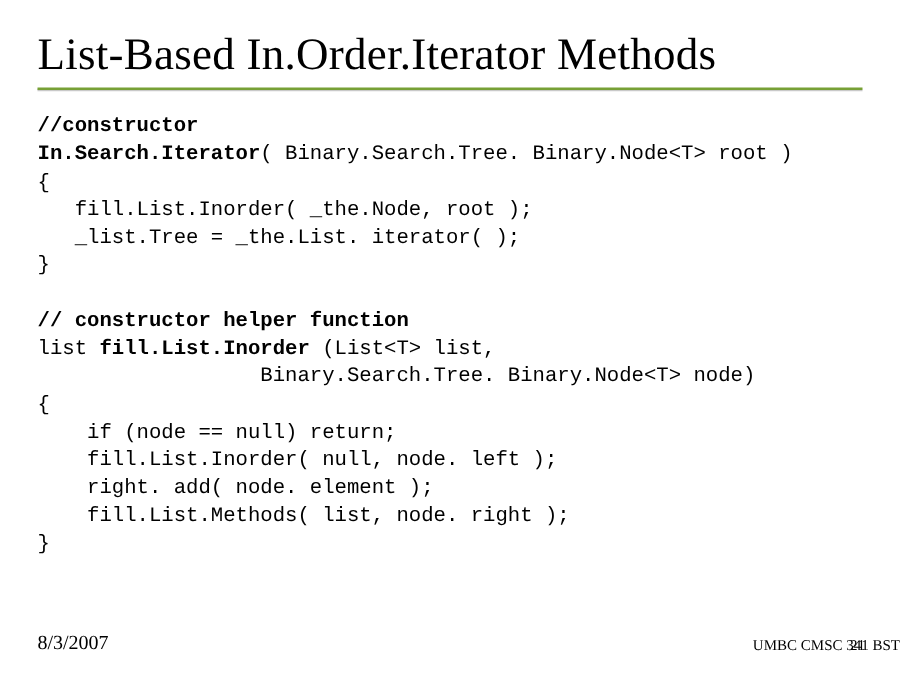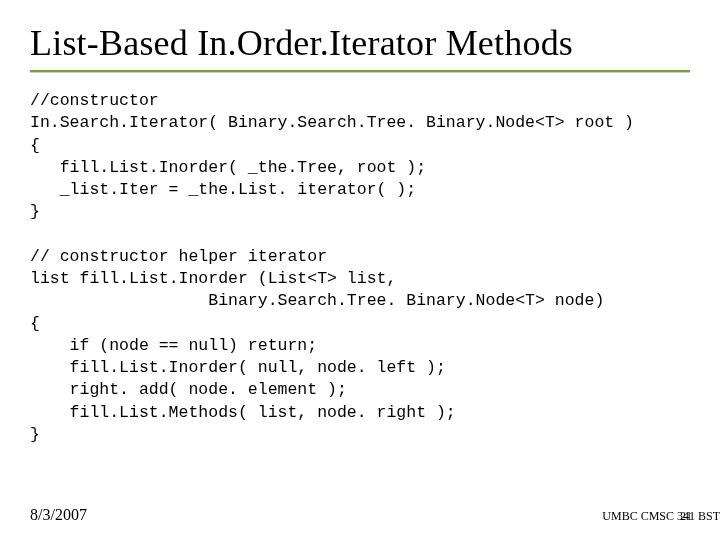--- a/index.html
+++ b/index.html
@@ -39,21 +39,21 @@
   .body {
     position: absolute;
     left: 30px;
     top: 90px;
     right: 28px;
     font-family: "Courier New", Courier, monospace;
     font-size: 16.5px;
     line-height: 1.35;
     white-space: pre;
   }
-  .b { font-weight: normal; }
+  .b { font-weight: bold; }
   .footer-date {
     position: absolute;
     left: 30px;
     bottom: 16px;
     font-size: 16px;
   }
   .footer-center {
     position: absolute;
     left: 0; right: 0;
     bottom: 16px;
@@ -74,25 +74,25 @@
 <div class="slide">
 
   <div class="title-region">
     <div class="title-text">List-Based In.Order.Iterator Methods</div>
     <div class="title-rule"></div>
   </div>
 
   <div class="body"><span class="b">//constructor</span>
 <span class="b">In.Search.Iterator</span><span>( Binary.Search.Tree. Binary.Node&lt;T&gt; root )</span>
 <span>{</span>
-<span>   fill.List.Inorder( _the.Tree, root );</span>
-<span>   _list.Iter = _the.List. iterator( );</span>
+<span>   fill.List.Inorder( _the.Node, root );</span>
+<span>   _list.Tree = _the.List. iterator( );</span>
 <span>}</span>
 <span></span>
-<span class="b">// constructor helper iterator</span>
+<span class="b">// constructor helper function</span>
 <span>list </span><span class="b">fill.List.Inorder</span><span> (List&lt;T&gt; list,</span>
 <span>                  Binary.Search.Tree. Binary.Node&lt;T&gt; node)</span>
 <span>{</span>
 <span>    if (node == null) return;</span>
 <span>    fill.List.Inorder( null, node. left );</span>
 <span>    right. add( node. element );</span>
 <span>    fill.List.Methods( list, node. right );</span>
 <span>}</span></div>
 
   <div class="footer-date">8/3/2007</div>

